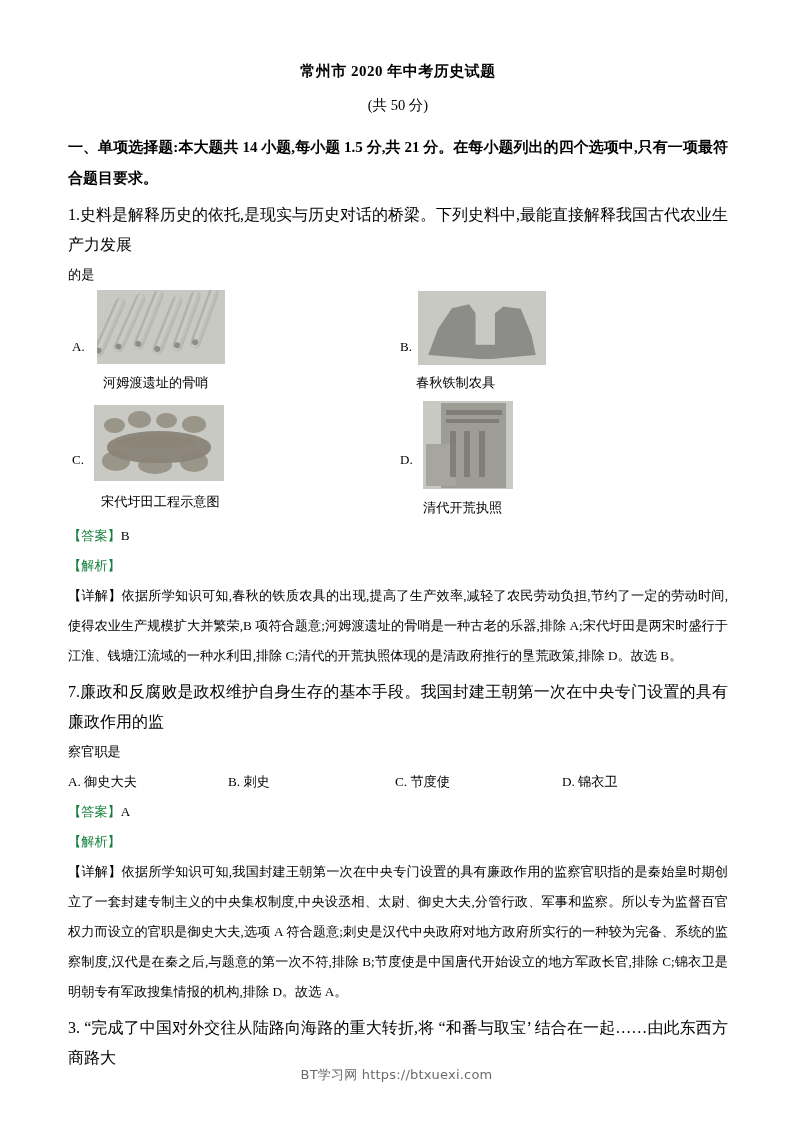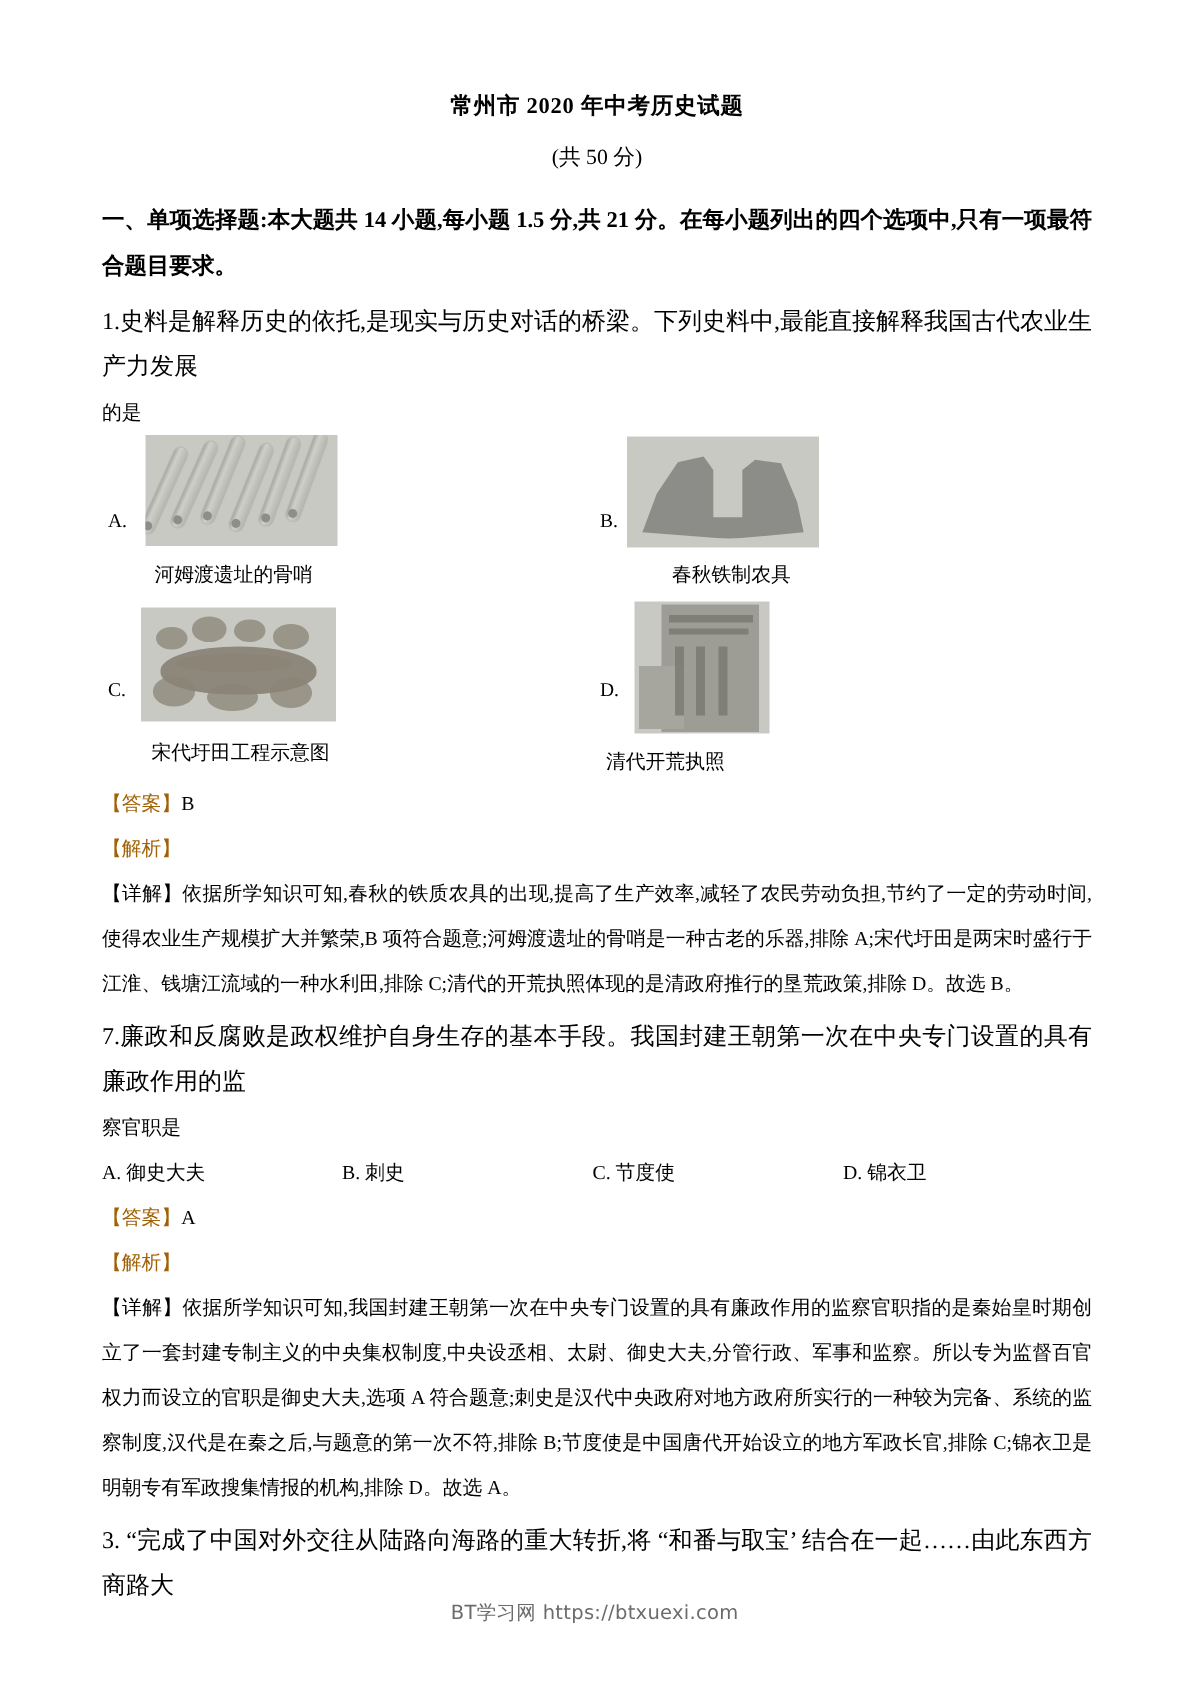--- a/index.html
+++ b/index.html
@@ -175,21 +175,21 @@
     opacity: .85;
   }
 
   
   .ans-line {
     font-size: 13.2px;
     line-height: 30px;
     margin: 0;
   }
   .tag-blue {
-    color: #a16207;
+    color: #15803d;
   }
   .detail-block {
     font-size: 13.2px;
     line-height: 30px;
     margin: 0;
     text-align: justify;
   }
 
   
   .opt-text-row {
@@ -251,21 +251,21 @@
           </span>
         </span>
         <span class="opt-caption" style="left:35px; top:82px;">河姆渡遗址的骨哨</span>
 
         <span class="opt-letter" style="left:332px; top:48px;">B.</span>
         <span class="opt-figure" style="left:350px; top:-1px;">
           <span class="fig-box img-plow" style="width:128px;height:74px;">
             <span class="blade"></span>
           </span>
         </span>
-        <span class="opt-caption" style="left:380px; top:82px;">春秋铁制农具</span>
+        <span class="opt-caption" style="left:348px; top:82px;">春秋铁制农具</span>
       </div>
 
       <div class="opt-img-row row2">
 
         <span class="opt-letter" style="left:4px; top:44px;">C.</span>
         <span class="opt-figure" style="left:26px; top:-4px;">
           <span class="fig-box img-sketch" style="width:130px;height:76px;">
             <span class="hill"></span>
             <span class="s" style="left:8%;  top:16%; width:16%; height:20%;"></span>
             <span class="s" style="left:26%; top:8%;  width:18%; height:22%;"></span>
@@ -284,21 +284,21 @@
           <span class="fig-box img-doc" style="width:90px;height:88px;">
             <span class="sheet"></span>
             <span class="sheet2"></span>
             <span class="bar" style="left:26%; top:10%; width:62%; height:5px;"></span>
             <span class="bar" style="left:26%; top:20%; width:58%; height:4px;"></span>
             <span class="bar" style="left:30%; top:34%; width:6px; height:52%;"></span>
             <span class="bar" style="left:46%; top:34%; width:6px; height:52%;"></span>
             <span class="bar" style="left:62%; top:34%; width:6px; height:52%;"></span>
           </span>
         </span>
-        <span class="opt-caption" style="left:336px; top:90px;">清代开荒执照</span>
+        <span class="opt-caption" style="left:355px; top:90px;">清代开荒执照</span>
       </div>
 
       <div class="ans-line">
         <span class="tag-blue">【答案】</span><span>B</span>
       </div>
       <div class="ans-line">
         <span class="tag-blue">【解析】</span>
       </div>
       <div class="detail-block">
         <span>【详解】</span><span>依据所学知识可知,春秋的铁质农具的出现,提高了生产效率,减轻了农民劳动负担,节约了一定的劳动时间,使得农业生产规模扩大并繁荣,B 项符合题意;河姆渡遗址的骨哨是一种古老的乐器,排除 A;宋代圩田是两宋时盛行于江淮、钱塘江流域的一种水利田,排除 C;清代的开荒执照体现的是清政府推行的垦荒政策,排除 D。故选 B。</span>

